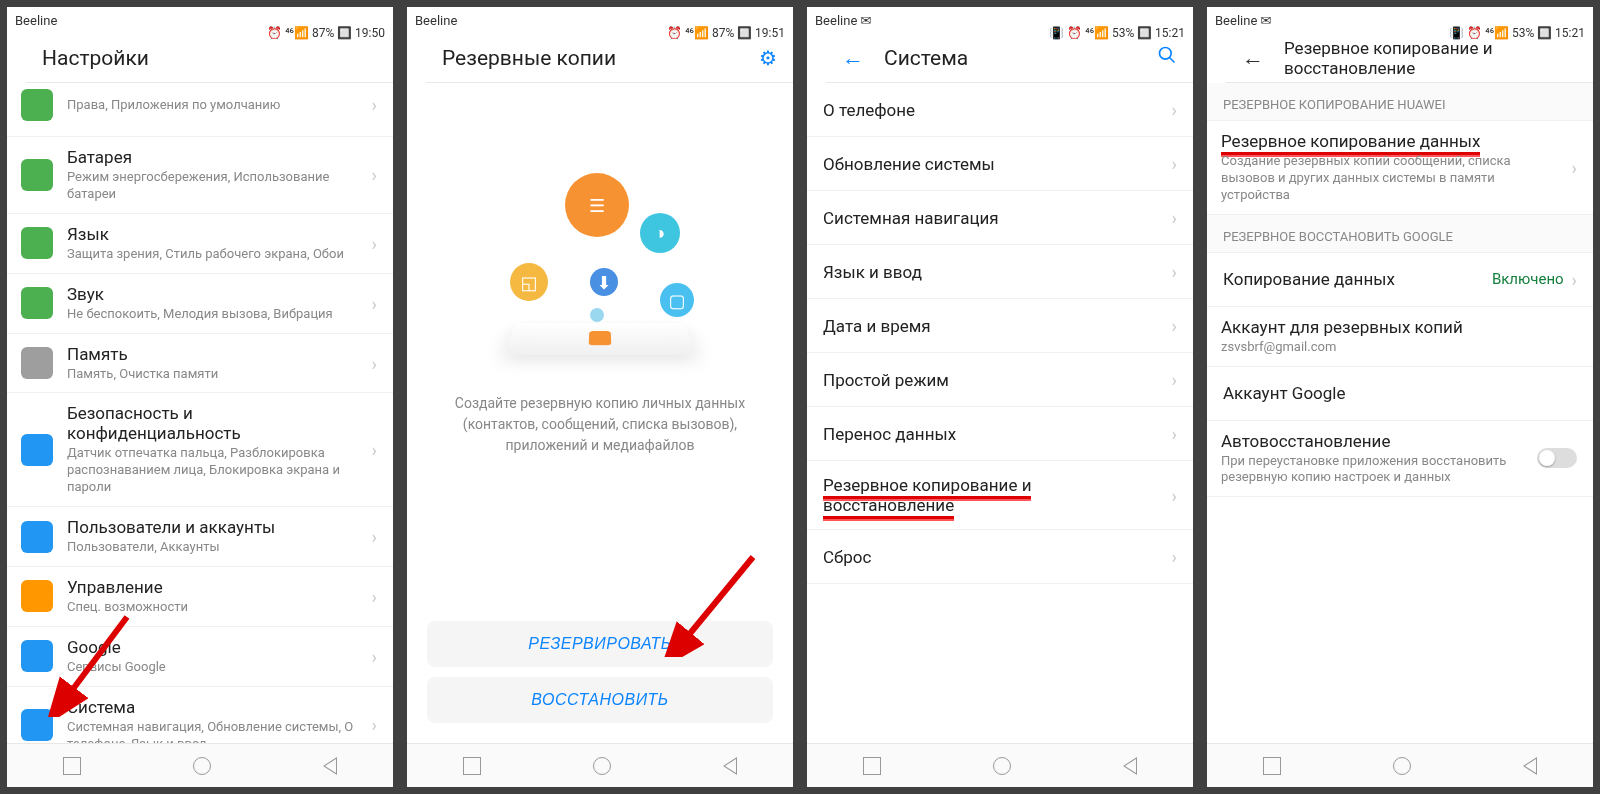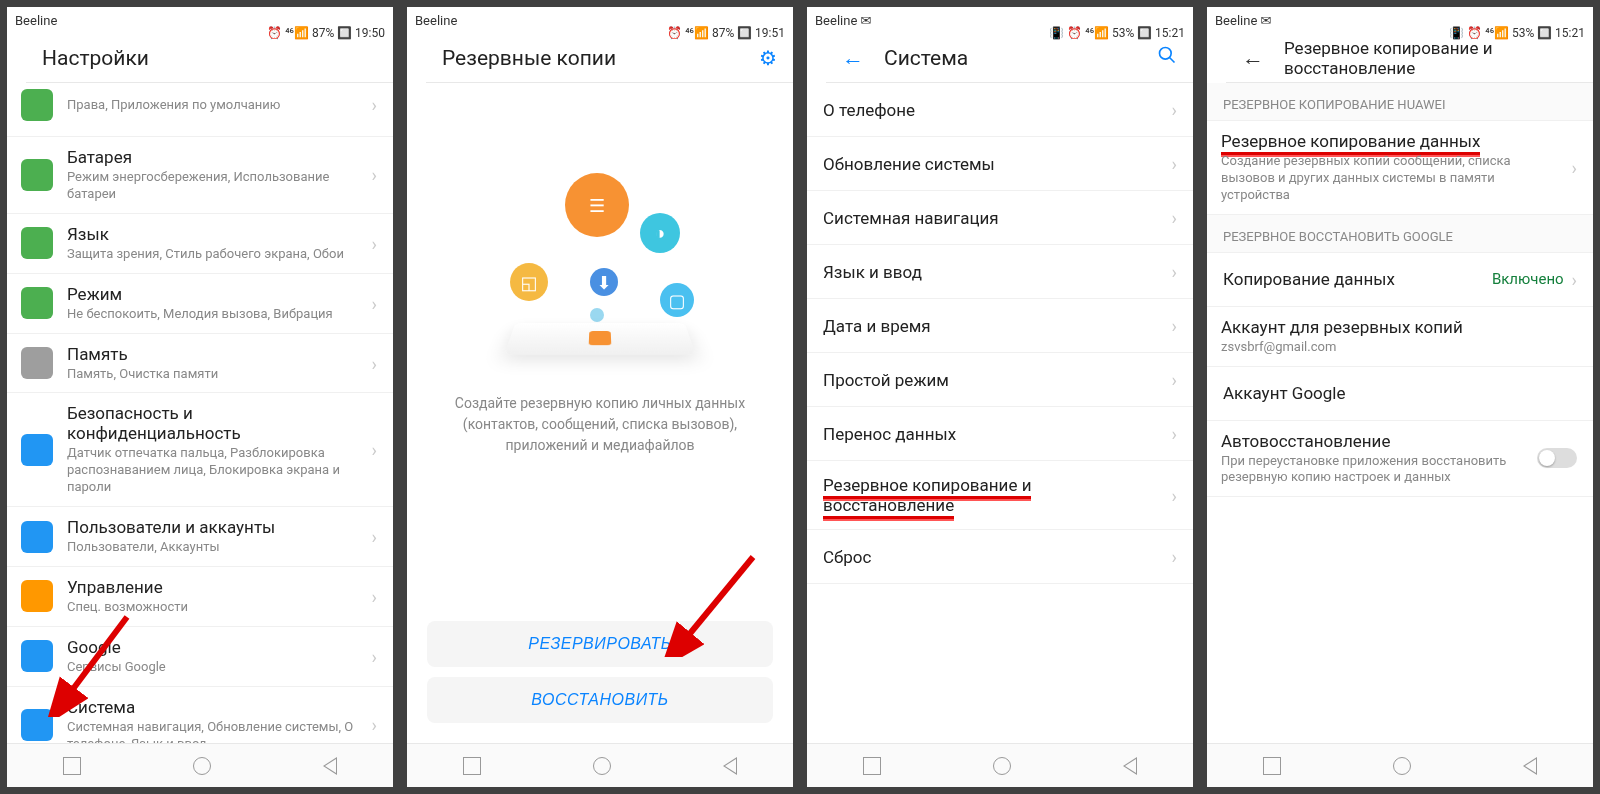--- a/index.html
+++ b/index.html
@@ -197,21 +197,21 @@
         <div class="icon-box" style="background:#4caf50"></div>
         <div class="texts">
           <div class="title">Язык</div>
           <div class="subtitle">Защита зрения, Стиль рабочего экрана, Обои</div>
         </div>
         <span class="chevron">›</span>
       </div>
       <div class="list-item">
         <div class="icon-box" style="background:#4caf50"></div>
         <div class="texts">
-          <div class="title">Режим</div>
+          <div class="title">Звук</div>
           <div class="subtitle">Не беспокоить, Мелодия вызова, Вибрация</div>
         </div>
         <span class="chevron">›</span>
       </div>
       <div class="list-item">
         <div class="icon-box" style="background:#9e9e9e"></div>
         <div class="texts">
           <div class="title">Память</div>
           <div class="subtitle">Память, Очистка памяти</div>
         </div>

